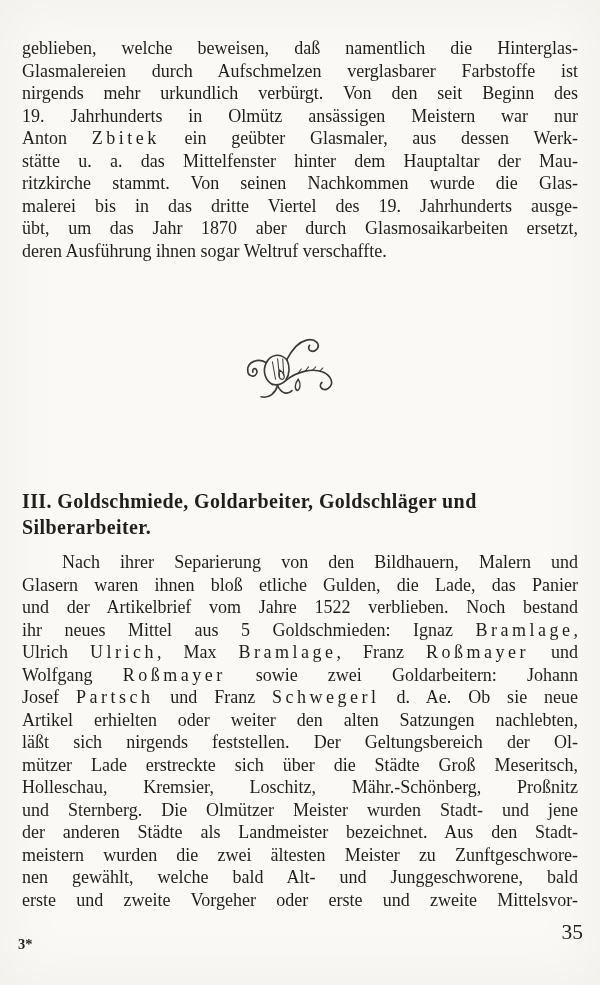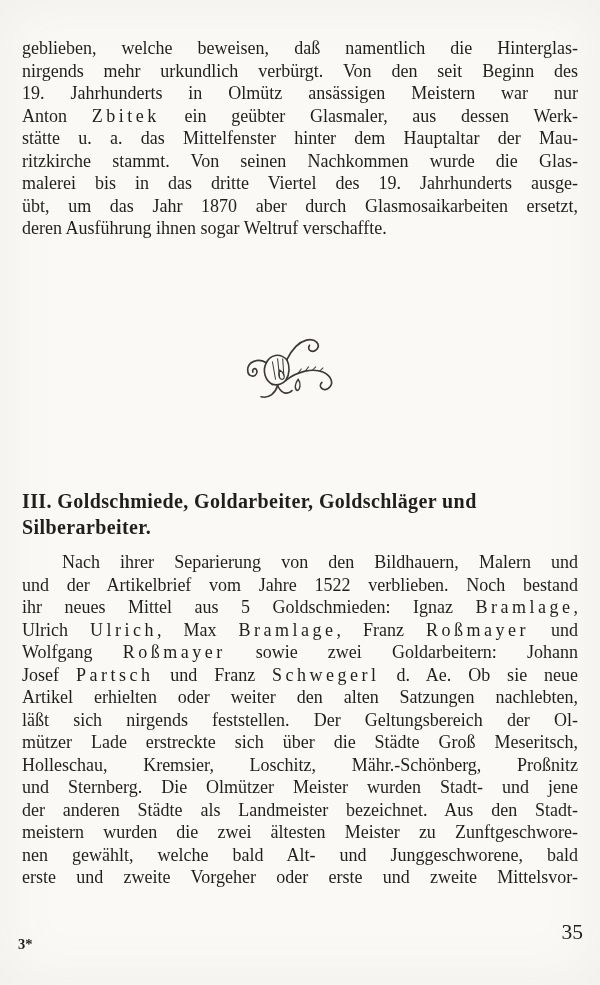--- a/index.html
+++ b/index.html
@@ -57,20 +57,21 @@
     font-size: 21.5px;
   }
 </style>
 </head>
 <body>
 
 <div class="page">
 
   <div class="para" id="para1">
       <div class="tline"><span>geblieben, welche beweisen, daß namentlich die Hinterglas-</span></div>
+      <div class="tline"><span>Glasmalereien durch Aufschmelzen verglasbarer Farbstoffe ist</span></div>
       <div class="tline"><span>nirgends mehr urkundlich verbürgt. Von den seit Beginn des</span></div>
       <div class="tline"><span>19. Jahrhunderts in Olmütz ansässigen Meistern war nur</span></div>
       <div class="tline"><span>Anton </span><span class="sperr">Zbitek</span><span> ein geübter Glasmaler, aus dessen Werk-</span></div>
       <div class="tline"><span>stätte u. a. das Mittelfenster hinter dem Hauptaltar der Mau-</span></div>
       <div class="tline"><span>ritzkirche stammt. Von seinen Nachkommen wurde die Glas-</span></div>
       <div class="tline"><span>malerei bis in das dritte Viertel des 19. Jahrhunderts ausge-</span></div>
       <div class="tline"><span>übt, um das Jahr 1870 aber durch Glasmosaikarbeiten ersetzt,</span></div>
       <div class="tline lastline"><span>deren Ausführung ihnen sogar Weltruf verschaffte.</span></div>
     </div>
 
@@ -102,20 +103,21 @@
     </svg>
   </div>
 
   <div class="heading">
     <div>III. Goldschmiede, Goldarbeiter, Goldschläger und</div>
     <div>Silberarbeiter.</div>
   </div>
 
   <div class="para" id="para2">
       <div class="tline indent"><span>Nach ihrer Separierung von den Bildhauern, Malern und</span></div>
+      <div class="tline"><span>Glasern waren ihnen bloß etliche Gulden, die Lade, das Panier</span></div>
       <div class="tline"><span>und der Artikelbrief vom Jahre 1522 verblieben. Noch bestand</span></div>
       <div class="tline"><span>ihr neues Mittel aus 5 Goldschmieden: Ignaz </span><span class="sperr">Bramlage</span><span>,</span></div>
       <div class="tline"><span>Ulrich </span><span class="sperr">Ulrich</span><span>, Max </span><span class="sperr">Bramlage</span><span>, Franz </span><span class="sperr">Roßmayer</span><span> und</span></div>
       <div class="tline"><span>Wolfgang </span><span class="sperr">Roßmayer</span><span> sowie zwei Goldarbeitern: Johann</span></div>
       <div class="tline"><span>Josef </span><span class="sperr">Partsch</span><span> und Franz </span><span class="sperr">Schwegerl</span><span> d. Ae. Ob sie neue</span></div>
       <div class="tline"><span>Artikel erhielten oder weiter den alten Satzungen nachlebten,</span></div>
       <div class="tline"><span>läßt sich nirgends feststellen. Der Geltungsbereich der Ol-</span></div>
       <div class="tline"><span>mützer Lade erstreckte sich über die Städte Groß Meseritsch,</span></div>
       <div class="tline"><span>Holleschau, Kremsier, Loschitz, Mähr.-Schönberg, Proßnitz</span></div>
       <div class="tline"><span>und Sternberg. Die Olmützer Meister wurden Stadt- und jene</span></div>

